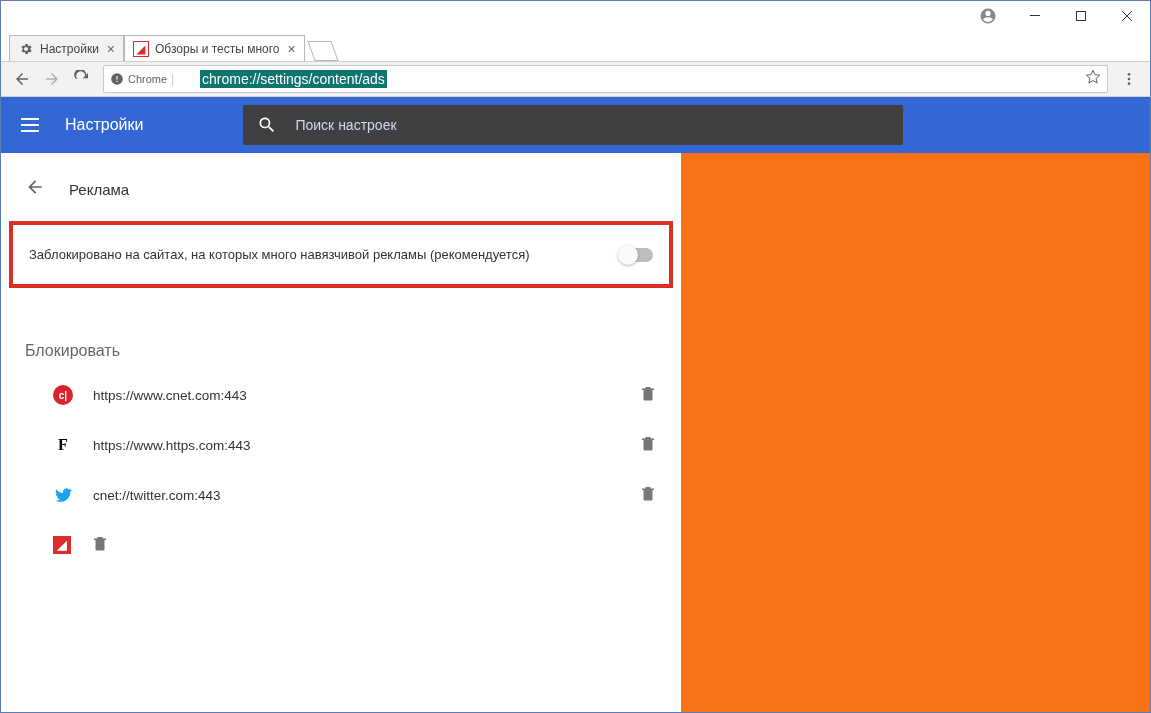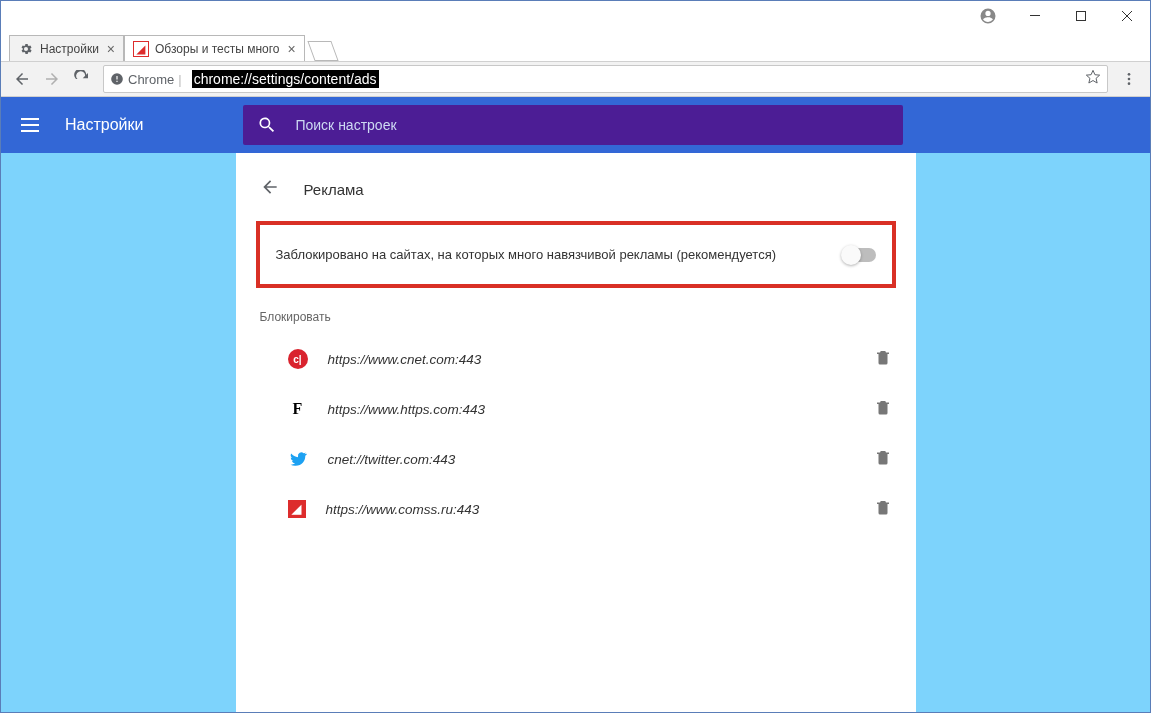--- a/index.html
+++ b/index.html
@@ -21,58 +21,58 @@
 .tab .tab-title { white-space: nowrap; overflow: hidden; text-overflow: ellipsis; max-width: 130px; }
 .tab .tab-close { margin-left: 8px; font-size: 14px; color: #666; line-height: 1; }
 .newtab { width: 24px; height: 20px; border: 1px solid #b8b8b8; margin-left: 6px; background: #fff; transform: skewX(20deg); }
 
 
 .addrbar { height: 36px; background: #f2f2f2; display: flex; align-items: center; padding: 0 6px; border-top: 1px solid #d0d0d0; border-bottom: 1px solid #d0d0d0; }
 .nav-btn { width: 30px; height: 30px; display: flex; align-items: center; justify-content: center; color: #5f6368; }
 .nav-btn.disabled { color: #b0b0b0; }
 .nav-btn svg { width: 18px; height: 18px; fill: currentColor; }
 .omnibox { flex: 1; height: 28px; background: #fff; border: 1px solid #c8c8c8; border-radius: 2px; display: flex; align-items: center; padding: 0 6px; margin: 0 6px; }
-.omnibox .secure { display: flex; align-items: center; color: #5f6368; font-size: 13px; margin-right: 6px; }
+.omnibox .secure { display: flex; align-items: center; color: #5f6368; font-size: 11px; margin-right: 22px; }
 .omnibox .secure svg { width: 14px; height: 14px; fill: #5f6368; margin-right: 4px; }
-.omnibox .url { font-size: 14px; color: #000; background: #000000; color: #fff; padding: 1px 2px; }
+.omnibox .url { font-size: 14px; color: #000; background: #0f766e; color: #fff; padding: 1px 2px; }
 .omnibox .star { margin-left: auto; color: #5f6368; }
 .omnibox .star svg { width: 16px; height: 16px; fill: #5f6368; }
 .menu-btn { width: 30px; height: 30px; display: flex; align-items: center; justify-content: center; color: #5f6368; }
 .menu-btn svg { width: 16px; height: 16px; fill: #5f6368; }
 
 
 .blue-header { height: 56px; background: #3367d6; display: flex; align-items: center; padding: 0 20px; color: #fff; }
 .hamburger { width: 24px; height: 24px; margin-right: 20px; display: flex; flex-direction: column; justify-content: center; gap: 4px; }
 .hamburger span { display: block; height: 2px; background: #fff; width: 18px; }
 .header-title { font-size: 16px; }
-.searchbox { margin-left: 100px; flex: 0 0 660px; height: 40px; background: #4c1d95; border-radius: 2px; display: flex; align-items: center; padding: 0 14px; color: #b6c8ee; }
+.searchbox { margin-left: 100px; flex: 0 0 660px; height: 40px; background: #404040; border-radius: 2px; display: flex; align-items: center; padding: 0 14px; color: #b6c8ee; }
 .searchbox svg { width: 20px; height: 20px; fill: #fff; margin-right: 18px; }
 .searchbox span { font-size: 14px; color: #cdd9f2; }
 
 
-.content-area { background: #7dd3fc; height: calc(713px - 30px - 30px - 36px - 56px - 2px); padding-top: 0; display: flex; justify-content: center; }
+.content-area { background: #f97316; height: calc(713px - 30px - 30px - 36px - 56px - 2px); padding-top: 0; display: flex; }
 .panel { width: 680px; background: #fff; padding: 20px 0 30px 0; }
 .panel-header { display: flex; align-items: center; padding: 4px 24px 20px 24px; }
 .panel-header .back svg { width: 20px; height: 20px; fill: #5f6368; }
 .panel-header .ptitle { margin-left: 24px; font-size: 15px; color: #333; font-weight: 500; }
 
-.highlight-row { margin: 0 20px; border: 4px solid #d93025; padding: 22px 16px 22px 16px; display: flex; align-items: center; }
+.highlight-row { margin: 0 8px; border: 4px solid #d93025; padding: 22px 16px 22px 16px; display: flex; align-items: center; }
 .highlight-row .hl-text { font-size: 13px; color: #333; flex: 1; }
 .toggle { width: 34px; height: 14px; background: #bdbdbd; border-radius: 7px; position: relative; }
 .toggle::after { content: ""; position: absolute; left: -1px; top: -3px; width: 20px; height: 20px; background: #fafafa; border-radius: 50%; box-shadow: 0 1px 3px rgba(0,0,0,0.3); }
 
-.section-title { font-size: 12px; color: #666; padding: 22px 24px 10px 24px; }
+.section-title { font-size: 16px; color: #666; padding: 30px 24px 10px 24px; margin-top: 24px; }
 
 .site-row { display: flex; align-items: center; padding: 14px 24px; }
 .site-row .site-icon { width: 20px; height: 20px; margin-left: 28px; margin-right: 20px; display: flex; align-items: center; justify-content: center; font-size: 14px; font-weight: bold; font-family: Georgia, serif; }
 .site-row .site-icon.cnet { background: #d9232e; color: #fff; border-radius: 50%; font-size: 10px; font-family: Arial; }
 .site-row .site-icon.forbes { color: #000; font-family: Georgia, serif; font-size: 16px; }
 .site-row .site-icon.twitter svg { width: 18px; height: 18px; fill: #1da1f2; }
 .site-row .site-icon.comss { background: #dd2c2c; color: #fff; font-size: 12px; font-family: Arial; width:18px; height:18px; line-height:18px; text-align:center;}
-.site-row .site-url { font-size: 13.5px; color: #333; flex: 1; font-style: italic; }
+.site-row .site-url { font-size: 13.5px; color: #333; flex: 1; }
 .site-row .trash svg { width: 18px; height: 18px; fill: #777; }
 </style>
 </head>
 <body>
 
 <div class="titlebar">
   <div class="account-icon">
     <svg viewBox="0 0 24 24">
         <path d="M12 2a10 10 0 100 20 10 10 0 000-20zm0 3a3.5 3.5 0 110 7 3.5 3.5 0 010-7zm0 15c-2.7 0-5.1-1.3-6.5-3.3.1-2 4.3-3.2 6.5-3.2s6.4 1.2 6.5 3.2A7.9 7.9 0 0112 20z"></path>
       </svg>
@@ -204,19 +204,18 @@
             <path d="M23 5.1c-.8.4-1.7.6-2.6.7a4.5 4.5 0 002-2.5c-.9.5-1.9.9-2.9 1.1A4.5 4.5 0 0012 8.5c0 .4 0 .7.1 1A12.8 12.8 0 013 4.6a4.5 4.5 0 001.4 6 4.4 4.4 0 01-2-.6v.1a4.5 4.5 0 003.6 4.4c-.4.1-.8.2-1.2.2l-.9-.1a4.5 4.5 0 004.2 3.1A9 9 0 012 19.5 12.7 12.7 0 008.9 21c8.3 0 12.8-6.8 12.8-12.8v-.6c.9-.6 1.6-1.4 2.3-2.4z"></path>
           </svg>
         </span>
       <span class="site-url">cnet://twitter.com:443</span>
       <span class="trash"><svg viewBox="0 0 24 24">
             <path d="M6 7h12v13a2 2 0 01-2 2H8a2 2 0 01-2-2V7zm3-3h6l1 2h4v2H4V6h4l1-2z"></path>
           </svg></span>
     </div>
     <div class="site-row">
       <span class="site-icon comss">◢</span>
-      <span class="site-url">https://www.comss.ru:443</span>
       <span class="trash"><svg viewBox="0 0 24 24">
             <path d="M6 7h12v13a2 2 0 01-2 2H8a2 2 0 01-2-2V7zm3-3h6l1 2h4v2H4V6h4l1-2z"></path>
           </svg></span>
     </div>
   </div>
 </div>
 
 </body></html>

